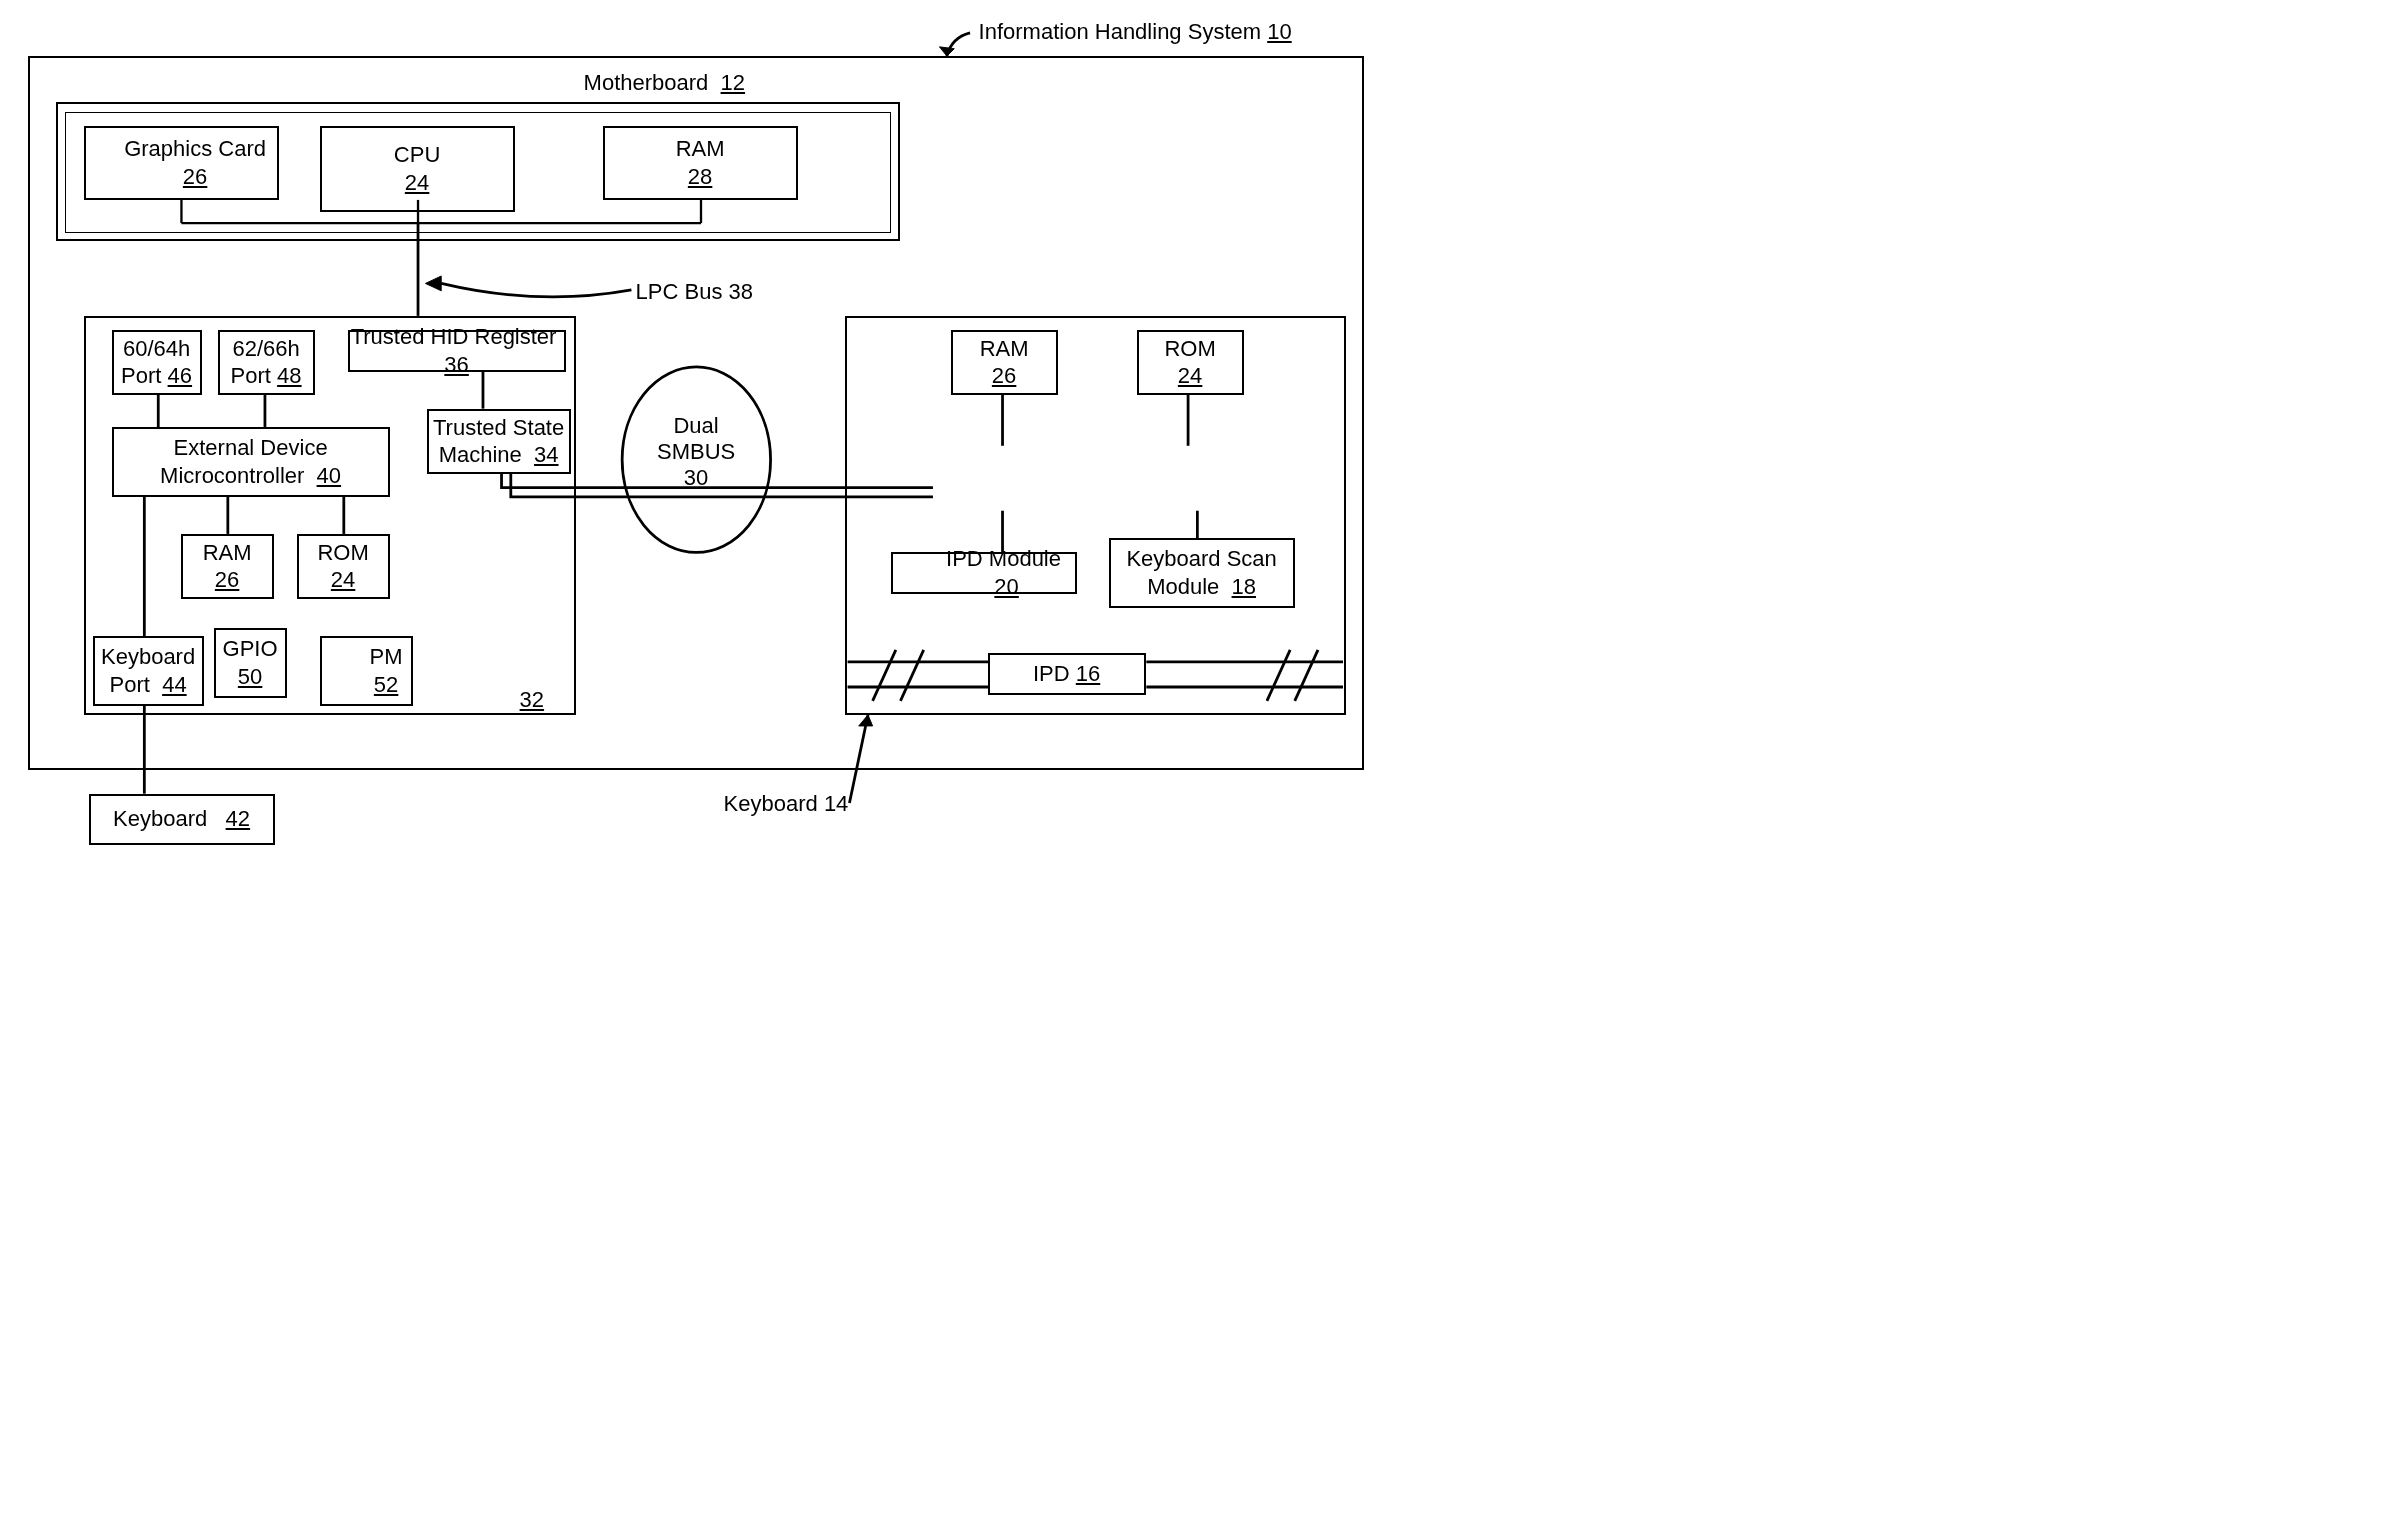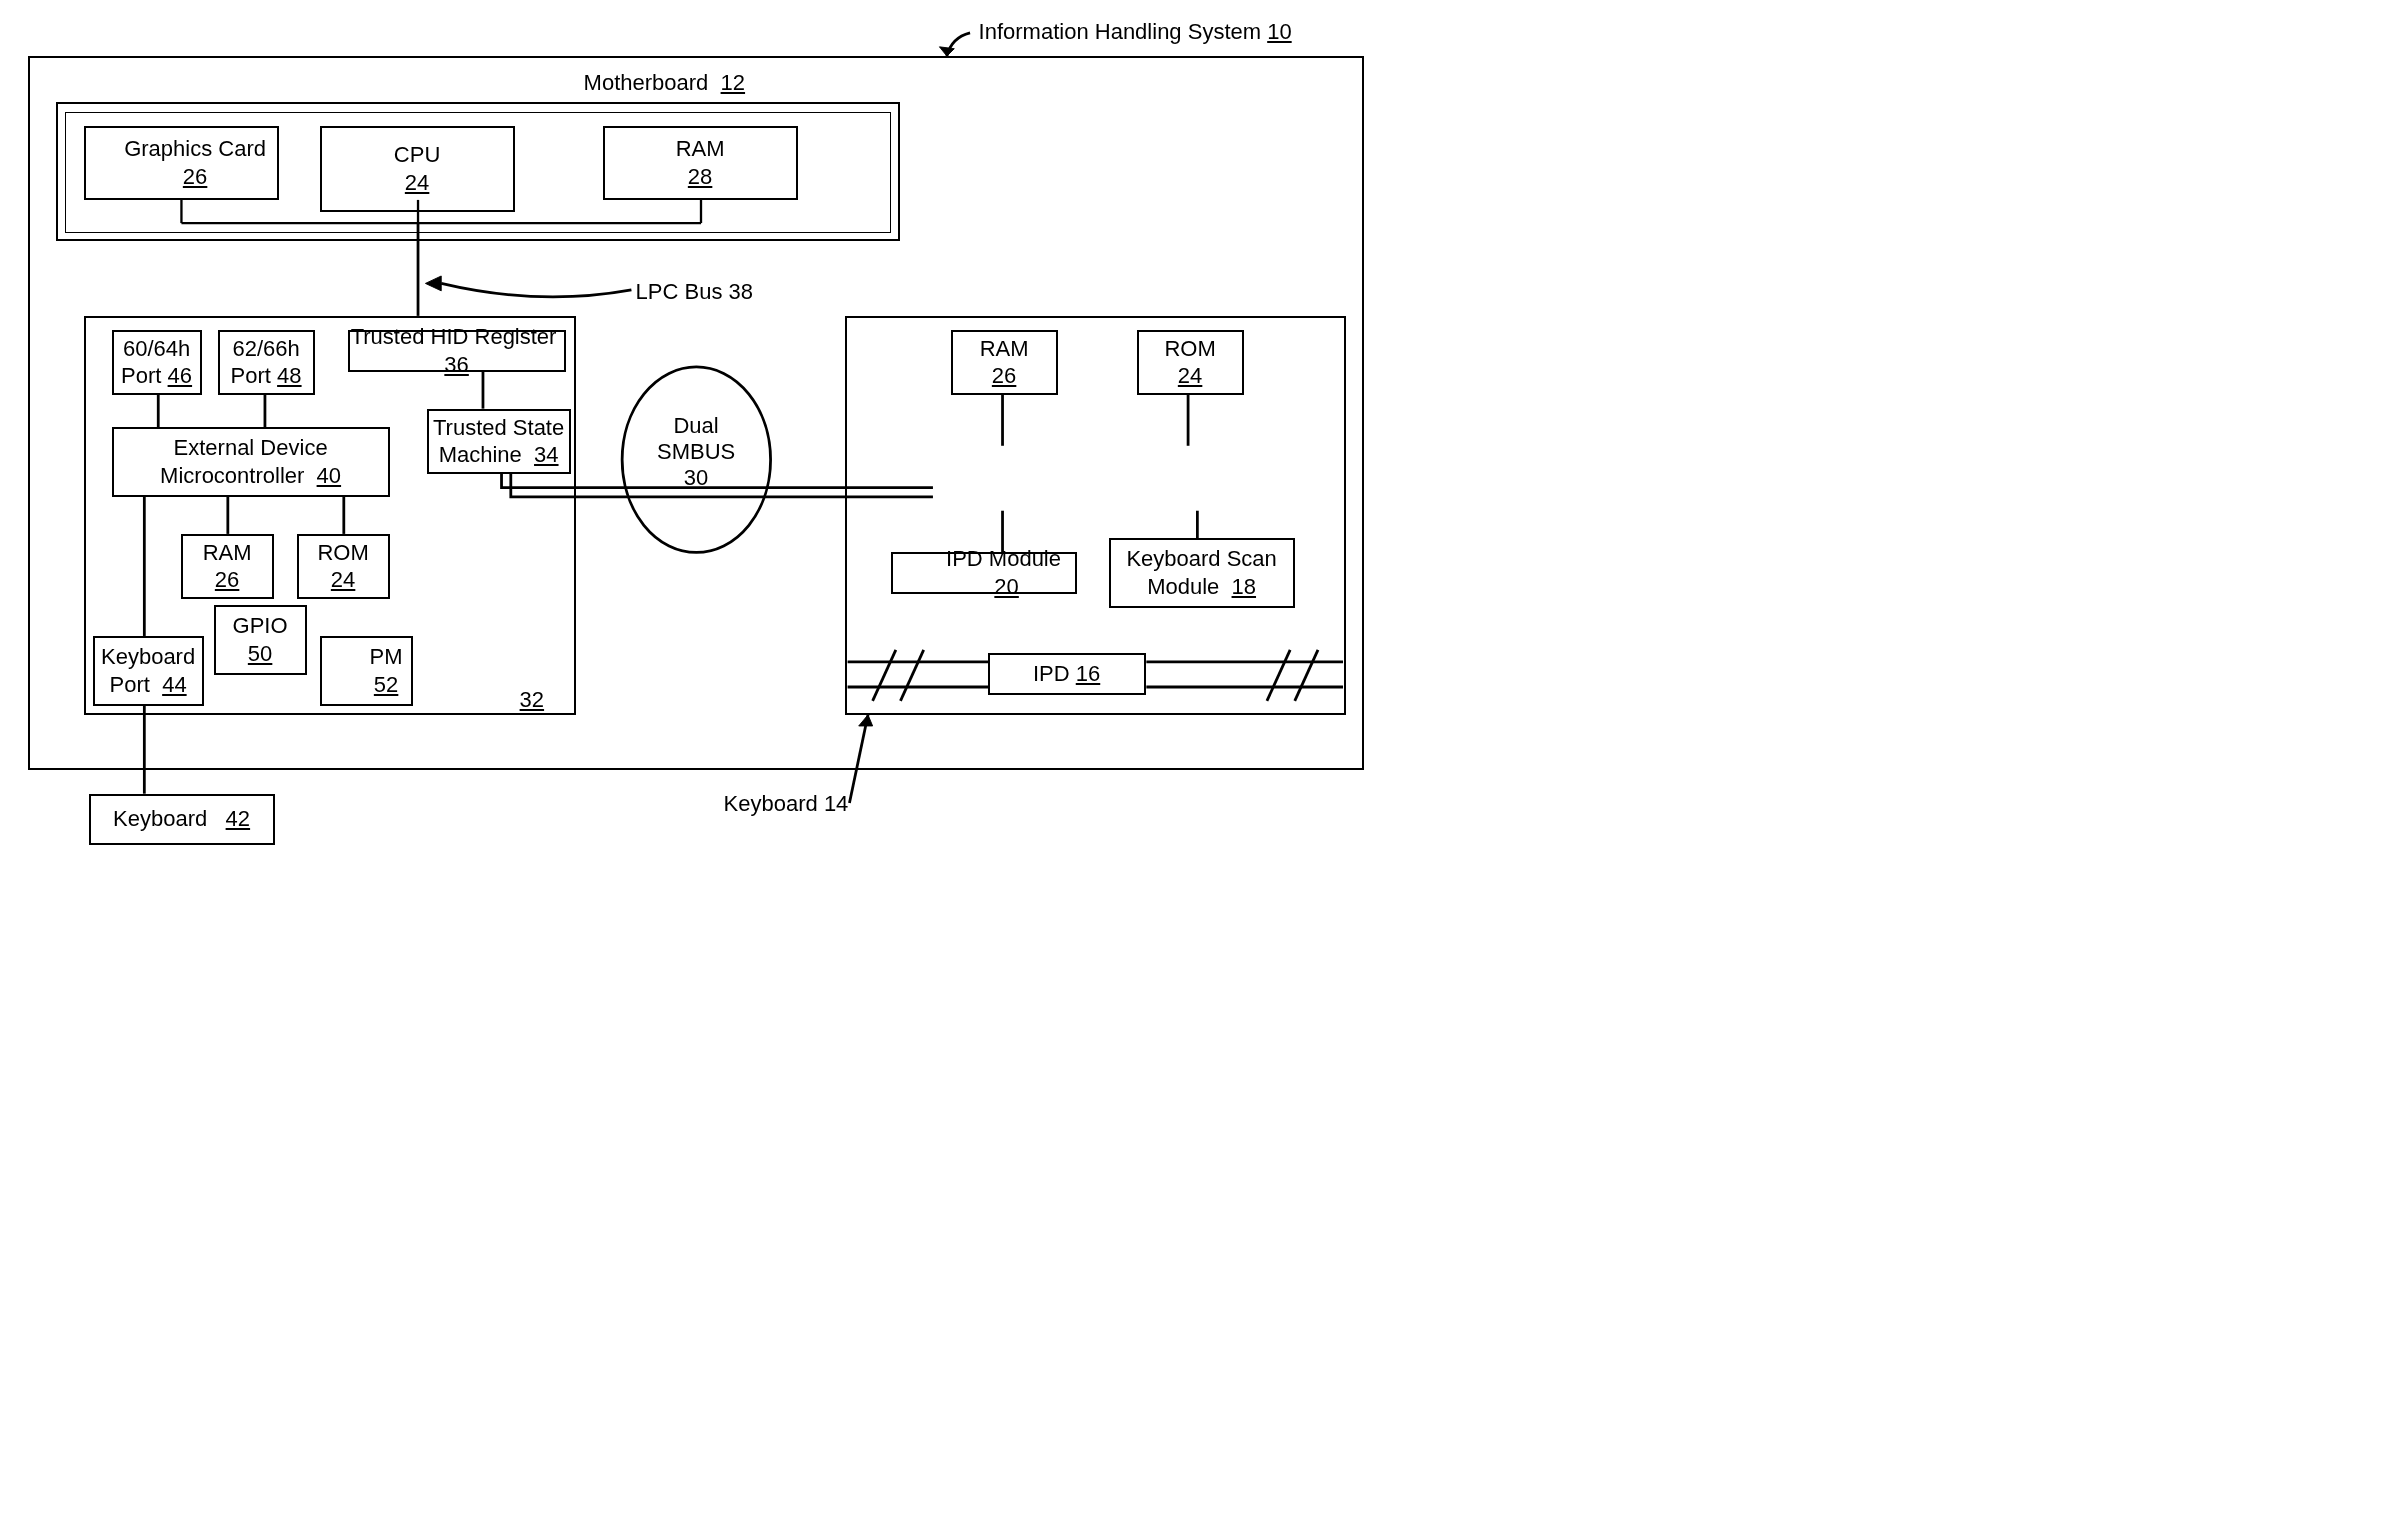--- a/index.html
+++ b/index.html
@@ -125,21 +125,21 @@
   <div class="box" style="left:278px; top:515px; width:93px; height:65px;">
     <div>ROM</div>
     <div class="u">24</div>
   </div>
 
   <div class="box" style="left:74px; top:617px; width:111px; height:70px;">
     <div>Keyboard</div>
     <div><span>Port</span>&nbsp; <span class="u">44</span></div>
   </div>
 
-  <div class="box" style="left:195px; top:586px; width:93px; height:70px;">
+  <div class="box" style="left:195px; top:609px; width:73px; height:70px;">
     <div>GPIO</div>
     <div class="u">50</div>
   </div>
 
   <div class="box" style="left:301px; top:617px; width:93px; height:70px;padding-left:40px;">
     <div>PM</div>
     <div class="u">52</div>
   </div>
 
   <div class="label noborder" style="left:631px; top:394px; text-align:center; width:93px;">

